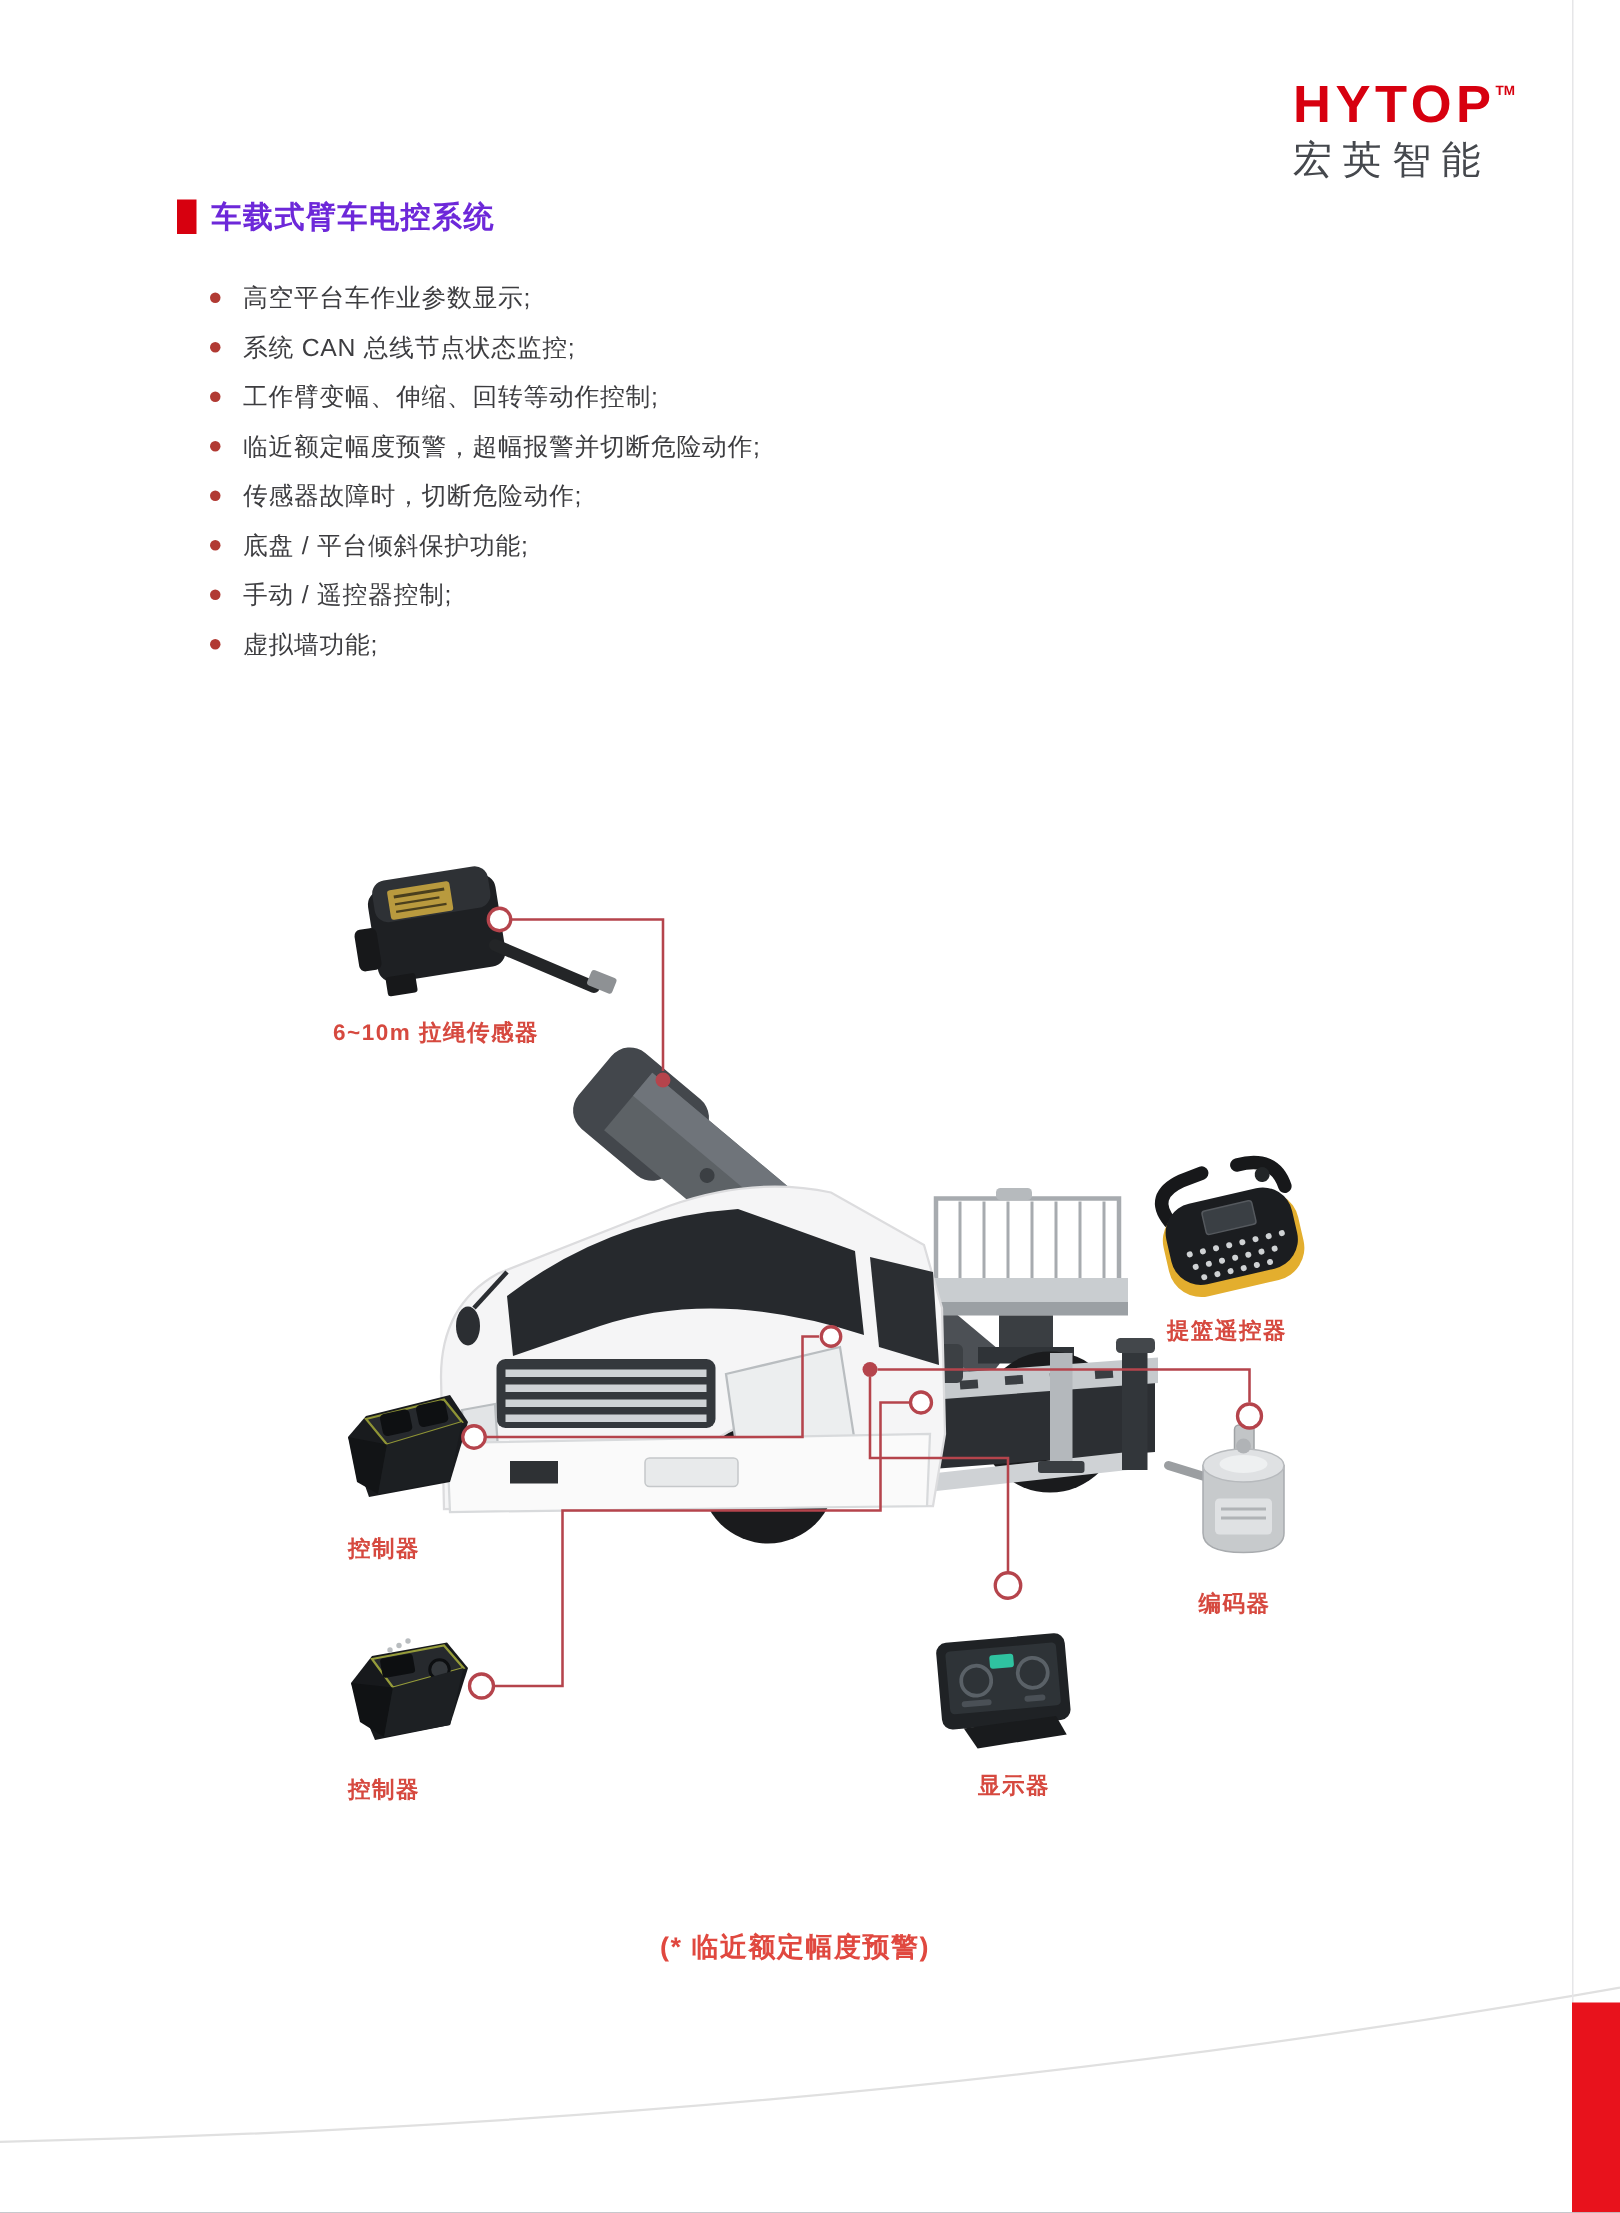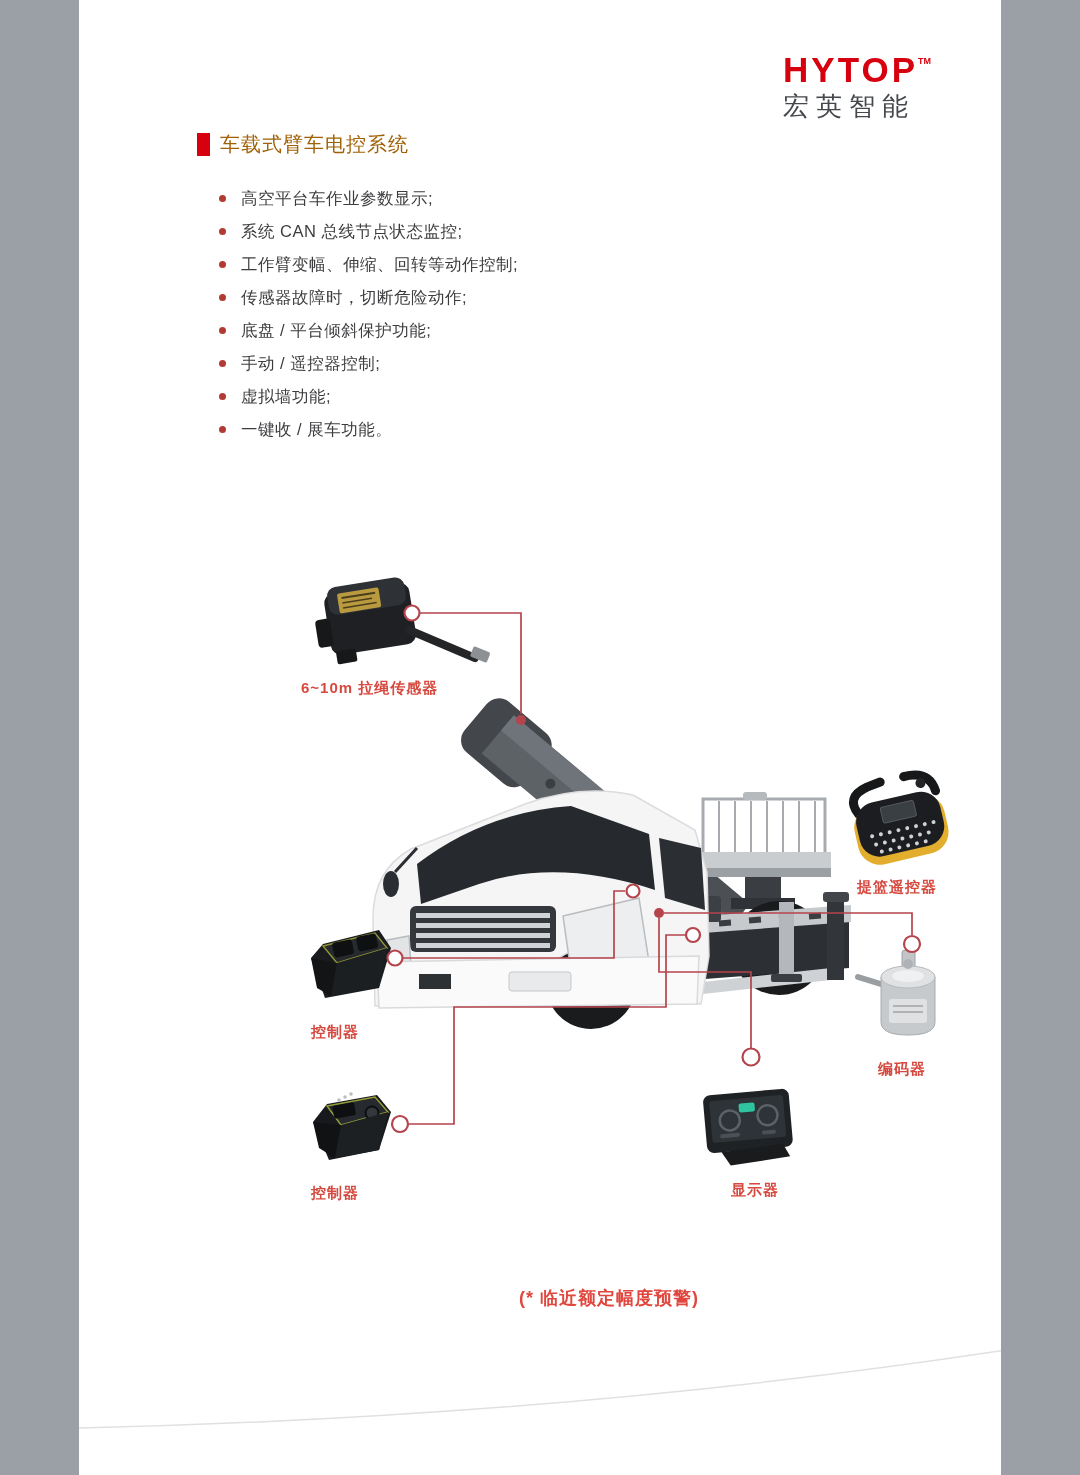--- a/index.html
+++ b/index.html
@@ -1,29 +1,29 @@
 <!DOCTYPE html>
 <html><head>
 <meta charset="utf-8">
 <style>
   html,body{margin:0;padding:0;background:#9aa0a6;}
   .page{
-    position:relative;width:922px;height:1475px;margin:0 auto;
+    position:relative;width:1080px;height:1475px;margin:0 auto;
     background:#ffffff;overflow:hidden;
     font-family:"Liberation Sans","DejaVu Sans",sans-serif;
   }
   
   .logo{position:absolute;top:52px;right:70px;text-align:left;line-height:1;}
   .logo-en{font-size:35px;font-weight:800;letter-spacing:3px;color:#d7000f;}
   .logo-tm{font-size:9px;font-weight:700;color:#d7000f;vertical-align:18px;letter-spacing:0;}
   .logo-cn{margin-top:6px;font-size:26px;font-weight:400;letter-spacing:7px;color:#45484d;}
   
   .sec-title{position:absolute;top:131px;left:118px;display:flex;align-items:center;}
   .sec-bar{width:13px;height:23px;background:#d7000f;margin-right:10px;}
-  .sec-text{font-size:20px;font-weight:400;color:#a16207;letter-spacing:1px;}
+  .sec-text{font-size:20px;font-weight:700;color:#6d28d9;letter-spacing:1px;}
   
   .features{position:absolute;top:188px;left:140px;margin:0;padding:0;list-style:none;}
   .features li{display:flex;align-items:flex-start;height:33px;}
   .f-dot{width:7px;height:7px;border-radius:50%;background:#b13a33;margin:7px 15px 0 0;flex:none;}
   .f-text{font-size:16.5px;color:#3d3d40;letter-spacing:0.5px;}
   
   .dlabel{position:absolute;font-size:15px;font-weight:700;color:#d6493f;letter-spacing:1px;white-space:nowrap;text-align:right;}
   .note{position:absolute;top:1286px;left:0;width:1060px;text-align:center;
         font-size:18px;font-weight:700;color:#e0483f;letter-spacing:1px;}
   
@@ -55,37 +55,37 @@
     <li>
         <span class="f-dot"></span>
         <span class="f-text">系统 CAN 总线节点状态监控;</span>
       </li>
     <li>
         <span class="f-dot"></span>
         <span class="f-text">工作臂变幅、伸缩、回转等动作控制;</span>
       </li>
     <li>
         <span class="f-dot"></span>
+        <span class="f-text">临近额定幅度预警，超幅报警并切断危险动作;</span>
+      </li>
+    <li>
+        <span class="f-dot"></span>
         <span class="f-text">传感器故障时，切断危险动作;</span>
       </li>
     <li>
         <span class="f-dot"></span>
         <span class="f-text">底盘 / 平台倾斜保护功能;</span>
       </li>
     <li>
         <span class="f-dot"></span>
         <span class="f-text">手动 / 遥控器控制;</span>
       </li>
     <li>
         <span class="f-dot"></span>
         <span class="f-text">虚拟墙功能;</span>
-      </li>
-    <li>
-        <span class="f-dot"></span>
-        <span class="f-text">一键收 / 展车功能。</span>
       </li>
   </ul>
 
   <svg class="diagram-svg" width="1080" height="1475" viewBox="0 0 1080 1475">
 
     <g>
       <g transform="rotate(-9 290 618)">
         <rect x="248" y="588" width="86" height="62" rx="10" fill="#1e2023"></rect>
         <rect x="252" y="582" width="78" height="28" rx="9" fill="#2e3135"></rect>
         <rect x="262" y="589" width="42" height="20" rx="2" fill="#b99a3e"></rect>

